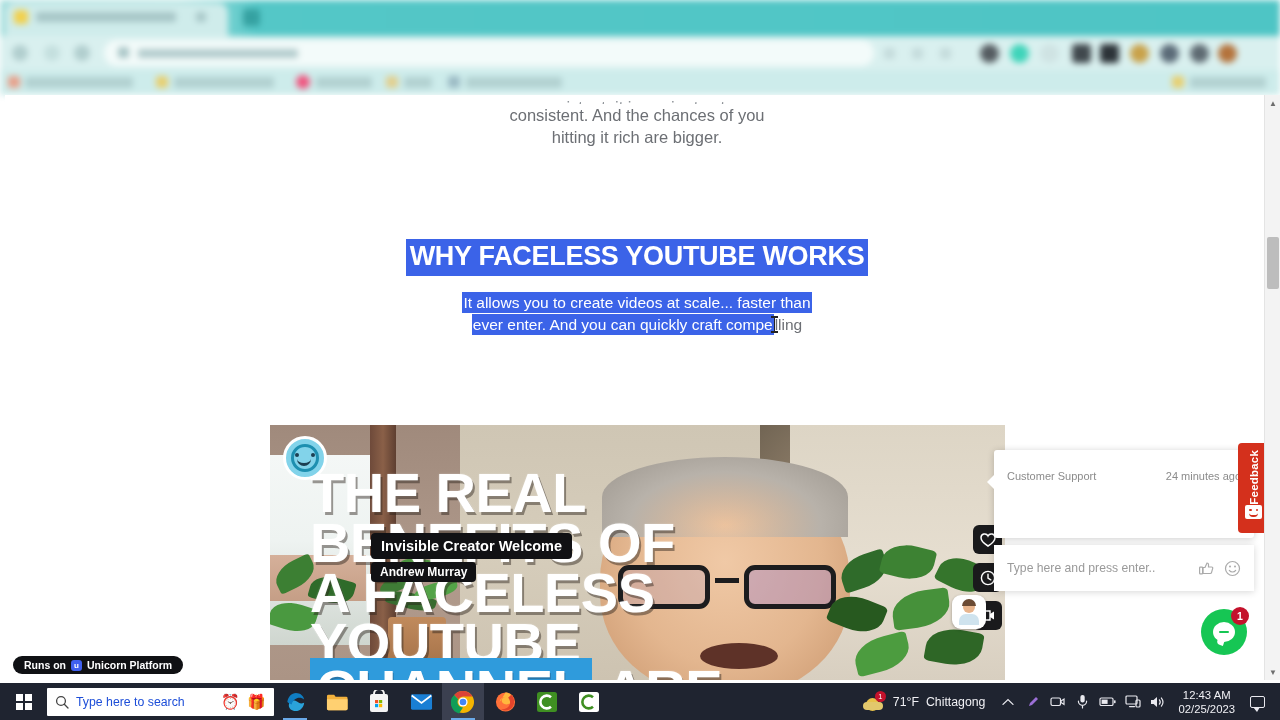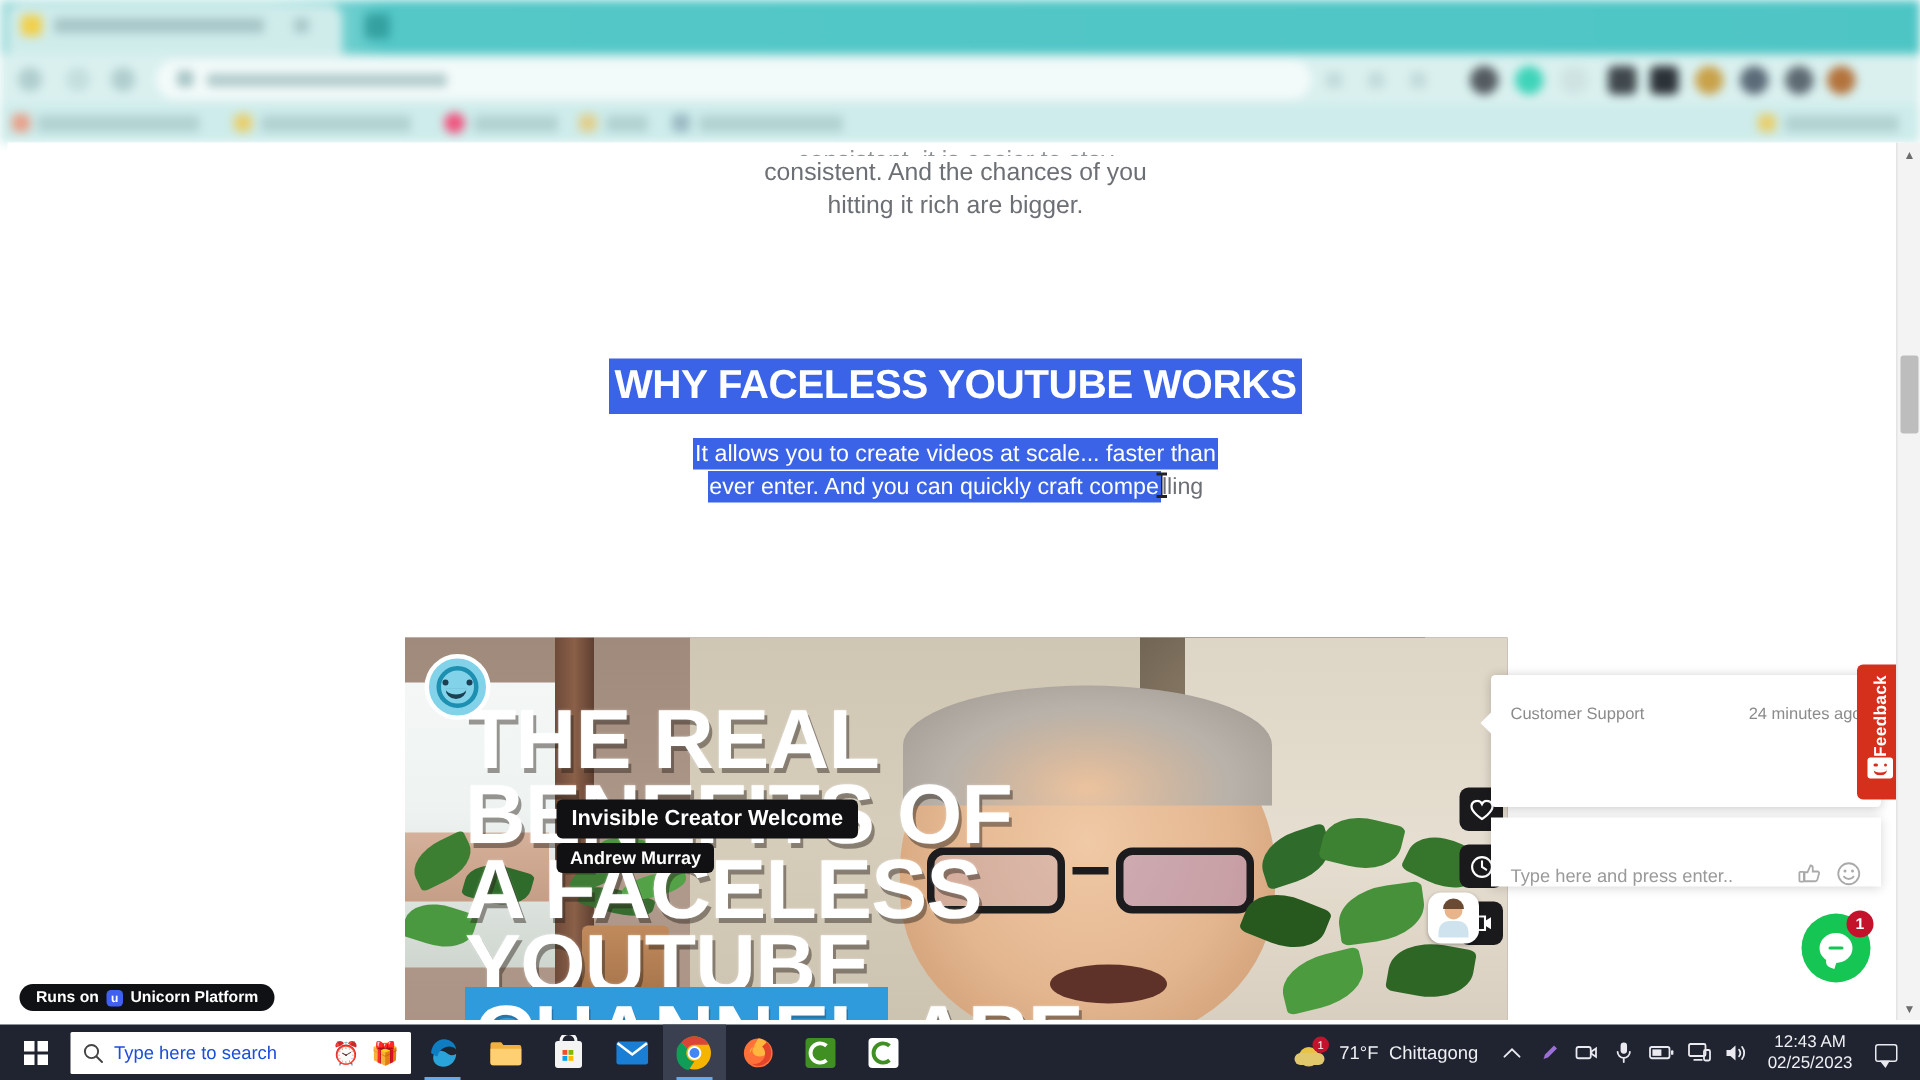--- a/index.html
+++ b/index.html
@@ -354,21 +354,21 @@
     border-right:8px solid #ffffff;
   }
   #chat-msg { font-size:12.6px; line-height:15.5px; color:#3b3b3b; }
   #chat-meta {
     display:flex; justify-content:space-between;
     margin-top:9px; font-size:11px; color:#8b8b8b;
   }
   #chat-input-bar {
     position:absolute; left:989px; top:450px; width:260px; height:46px;
     background:#ffffff; box-shadow:0 1px 7px rgba(0,0,0,.16);
-    display:flex; align-items:flex-end; padding:0 13px;
+    display:flex; align-items:center; padding:0 13px;
   }
   #chat-placeholder { font-size:12.2px; color:#9a9a9a; flex:1; }
   .chat-ico { width:17px; height:17px; margin-left:9px; opacity:.62; }
   #chat-fab {
     position:absolute; left:1196px; top:514px; width:46px; height:46px;
     border-radius:50%; background:#16c654;
     display:flex; align-items:center; justify-content:center;
   }
   #chat-fab .bubble {
     width:22px; height:20px; background:#ffffff; border-radius:50%;

